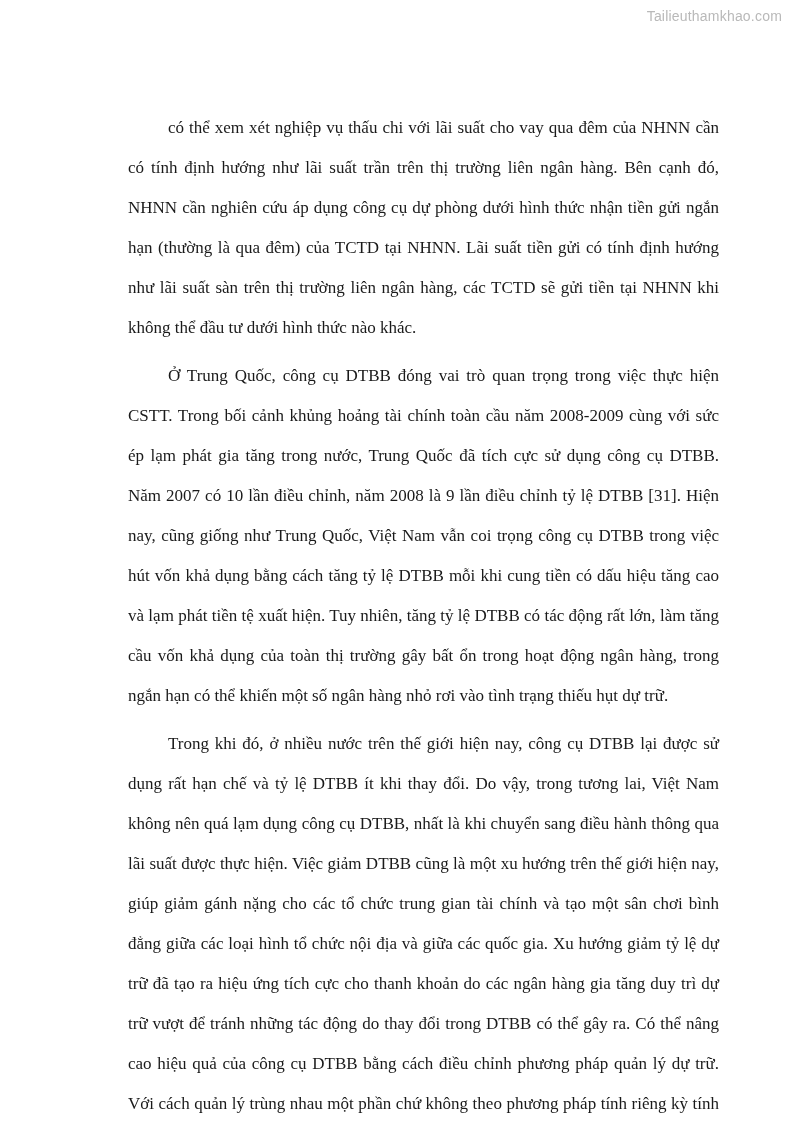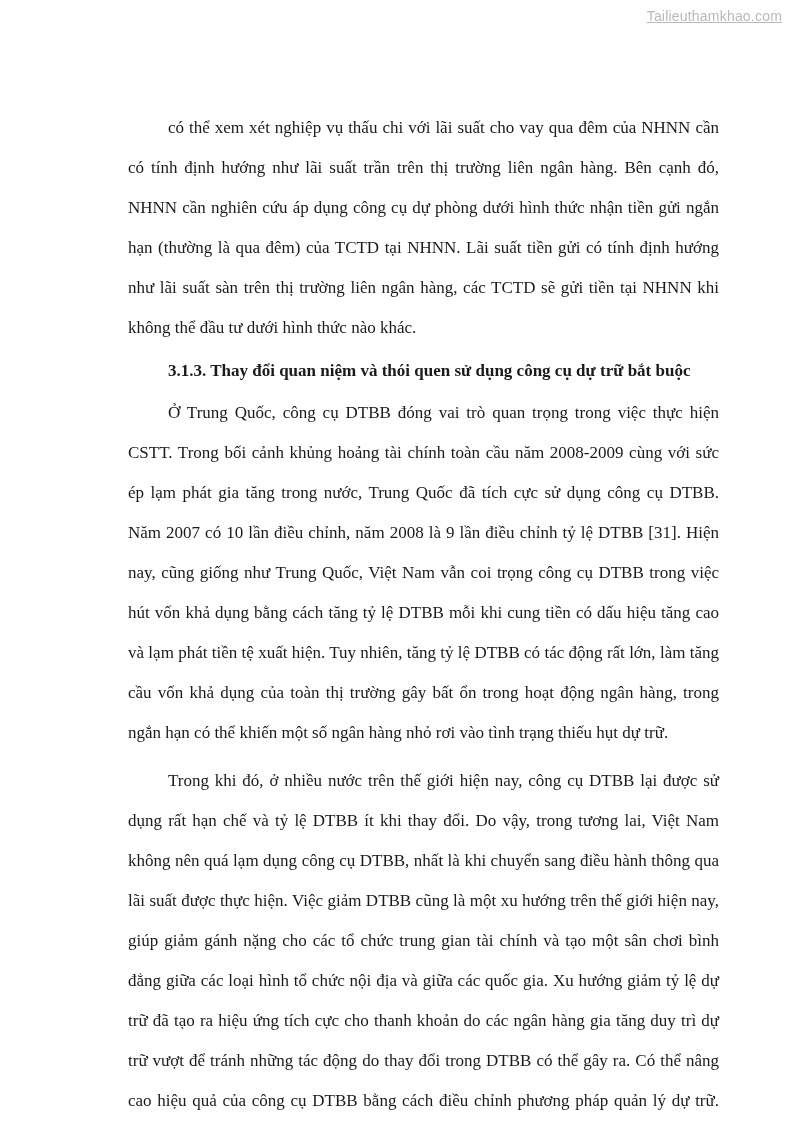--- a/index.html
+++ b/index.html
@@ -17,21 +17,20 @@
     color: #1a1a1a;
   }
   .watermark {
     position: absolute;
     top: 8px;
     right: 12px;
     font-family: "Liberation Sans", sans-serif;
     font-size: 14px;
     color: #b9b9b9;
     letter-spacing: 0.2px;
-    text-decoration: underline;
   }
   .content {
     position: absolute;
     top: 108px;
     left: 128px;
     width: 591px;
     text-align: justify;
   }
   .para {
     font-size: 17px;
@@ -62,21 +61,20 @@
 <body>
 
 <div class="page">
 
   <div class="watermark">Tailieuthamkhao.com</div>
 
   <div class="content">
 
     <p class="para">có thể xem xét nghiệp vụ thấu chi với lãi suất cho vay qua đêm của NHNN cần có tính định hướng như lãi suất trần trên thị trường liên ngân hàng. Bên cạnh đó, NHNN cần nghiên cứu áp dụng công cụ dự phòng dưới hình thức nhận tiền gửi ngắn hạn (thường là qua đêm) của TCTD tại NHNN. Lãi suất tiền gửi có tính định hướng như lãi suất sàn trên thị trường liên ngân hàng, các TCTD sẽ gửi tiền tại NHNN khi không thể đầu tư dưới hình thức nào khác.</p>
 
-    <h3 class="heading">3.1.3. Thay đổi quan niệm và thói quen sử dụng công cụ dự trữ bắt buộc</h3>
 
     <p class="para">Ở Trung Quốc, công cụ DTBB đóng vai trò quan trọng trong việc thực hiện CSTT. Trong bối cảnh khủng hoảng tài chính toàn cầu năm 2008-2009 cùng với sức ép lạm phát gia tăng trong nước, Trung Quốc đã tích cực sử dụng công cụ DTBB. Năm 2007 có 10 lần điều chỉnh, năm 2008 là 9 lần điều chỉnh tỷ lệ DTBB [31]. Hiện nay, cũng giống như Trung Quốc, Việt Nam vẫn coi trọng công cụ DTBB trong việc hút vốn khả dụng bằng cách tăng tỷ lệ DTBB mỗi khi cung tiền có dấu hiệu tăng cao và lạm phát tiền tệ xuất hiện. Tuy nhiên, tăng tỷ lệ DTBB có tác động rất lớn, làm tăng cầu vốn khả dụng của toàn thị trường gây bất ổn trong hoạt động ngân hàng, trong ngắn hạn có thể khiến một số ngân hàng nhỏ rơi vào tình trạng thiếu hụt dự trữ.</p>
 
     <p class="para">Trong khi đó, ở nhiều nước trên thế giới hiện nay, công cụ DTBB lại được sử dụng rất hạn chế và tỷ lệ DTBB ít khi thay đổi. Do vậy, trong tương lai, Việt Nam không nên quá lạm dụng công cụ DTBB, nhất là khi chuyển sang điều hành thông qua lãi suất được thực hiện. Việc giảm DTBB cũng là một xu hướng trên thế giới hiện nay, giúp giảm gánh nặng cho các tổ chức trung gian tài chính và tạo một sân chơi bình đẳng giữa các loại hình tổ chức nội địa và giữa các quốc gia. Xu hướng giảm tỷ lệ dự trữ đã tạo ra hiệu ứng tích cực cho thanh khoản do các ngân hàng gia tăng duy trì dự trữ vượt để tránh những tác động do thay đổi trong DTBB có thể gây ra. Có thể nâng cao hiệu quả của công cụ DTBB bằng cách điều chỉnh phương pháp quản lý dự trữ. Với cách quản lý trùng nhau một phần chứ không theo phương pháp tính riêng kỳ tính toán và duy trì như hiện nay, đối tượng thuộc diện phải thực hiện DTBB phải luôn quan tâm đến DTBB, không sử dụng quá mức dự trữ có được. Cầu về dự trữ (cầu vốn khả dụng) vì thế mà cũng ít biến động hơn. Do đó, để các ngân hàng phải tự quan tâm tới cầu dự trữ của mình, trong thời gian tới NHNN cần nghiên cứu thay đổi phương pháp</p>
 
   </div>
 
 
 </div>
 

